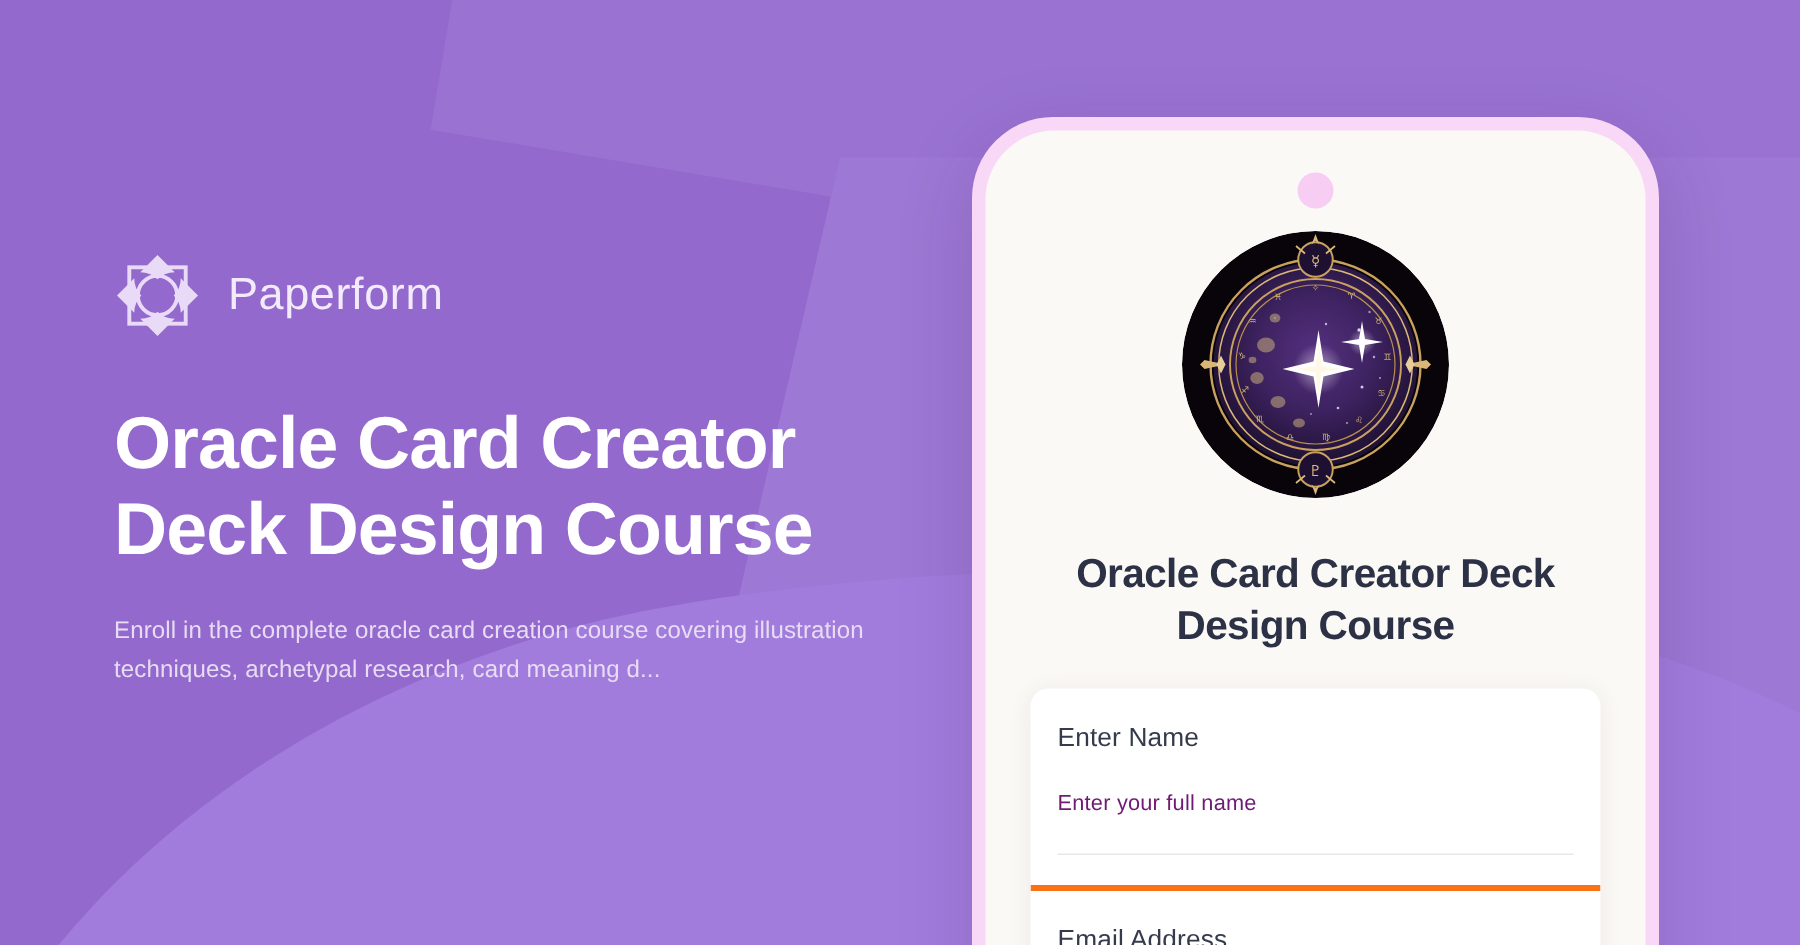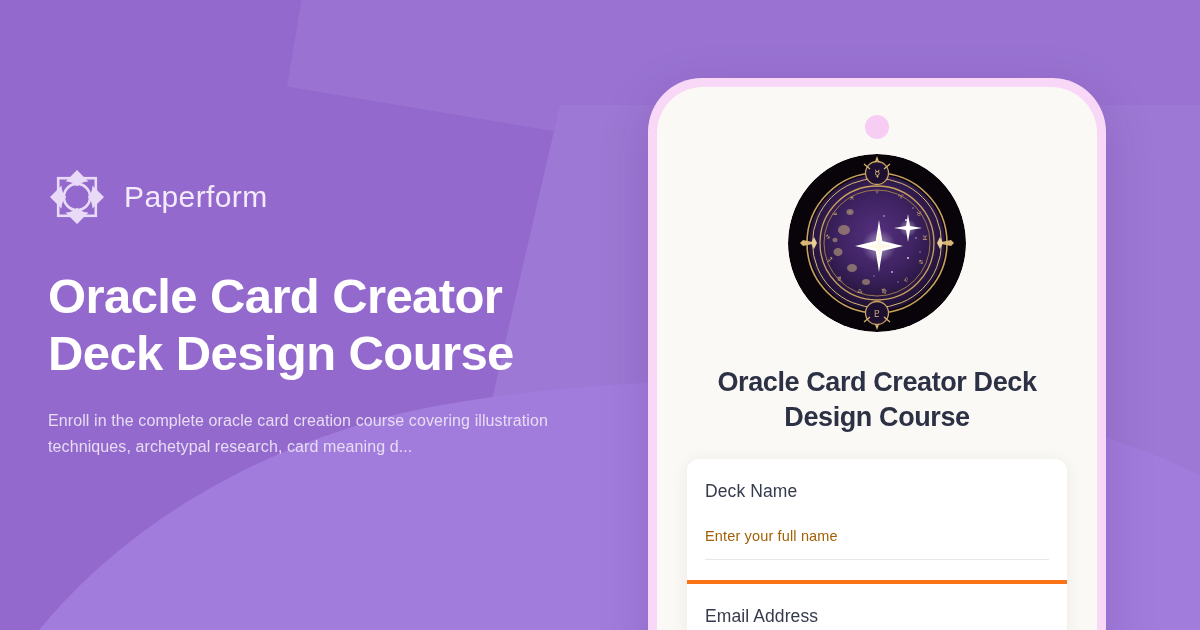--- a/index.html
+++ b/index.html
@@ -42,21 +42,21 @@
     width:1500px; height:470px;
     background:#a27cdd;
     transform:rotate(-9deg);
     transform-origin:left bottom;
     border-radius:40% 60% 0 0 / 100% 100% 0 0;
   }
 
   
   .left {
     position:absolute;
-    left:48px; top:168px;
+    left:76px; top:168px;
     width:560px;
   }
   .brand { display:flex; align-items:center; gap:18px; margin-bottom:42px; }
   .brand-mark { width:58px; height:58px; flex:0 0 58px; }
   .brand-name {
     font-size:30px;
     letter-spacing:0.4px;
     color:#f3eafb;
     font-weight:400;
   }
@@ -134,22 +134,22 @@
   .field { padding:22px 18px 0 18px; }
   .field + .field { border-top:4px solid #f97316; margin-top:16px; padding-top:22px; }
   .field-label {
     font-size:17.5px;
     color:#353a4c;
     letter-spacing:0.1px;
     margin-bottom:26px;
   }
   .field-input {
     font-size:14.5px;
-    color:#a16207;
-    padding-bottom:15px;
+    color:#701a75;
+    padding-bottom:25px;
     border-bottom:1px solid #e6e8ec;
     letter-spacing:0.15px;
     margin-bottom:20px;
   }
   .field.no-input .field-label { margin-bottom:30px; }
 </style>
 </head>
 <body>
 
 <div class="bg-root">
@@ -289,21 +289,21 @@
           </g>
         </g>
       </svg>
     </div>
 
     <div class="form-title">Oracle Card Creator Deck Design Course</div>
 
     <div class="form-card">
 
       <div class="field">
-        <div class="field-label">Deck Name</div>
+        <div class="field-label">Enter Name</div>
         <div class="field-input">Enter your full name</div>
       </div>
 
       <div class="field no-input">
         <div class="field-label">Email Address</div>
       </div>
 
     </div>
   </div>
 </div>

